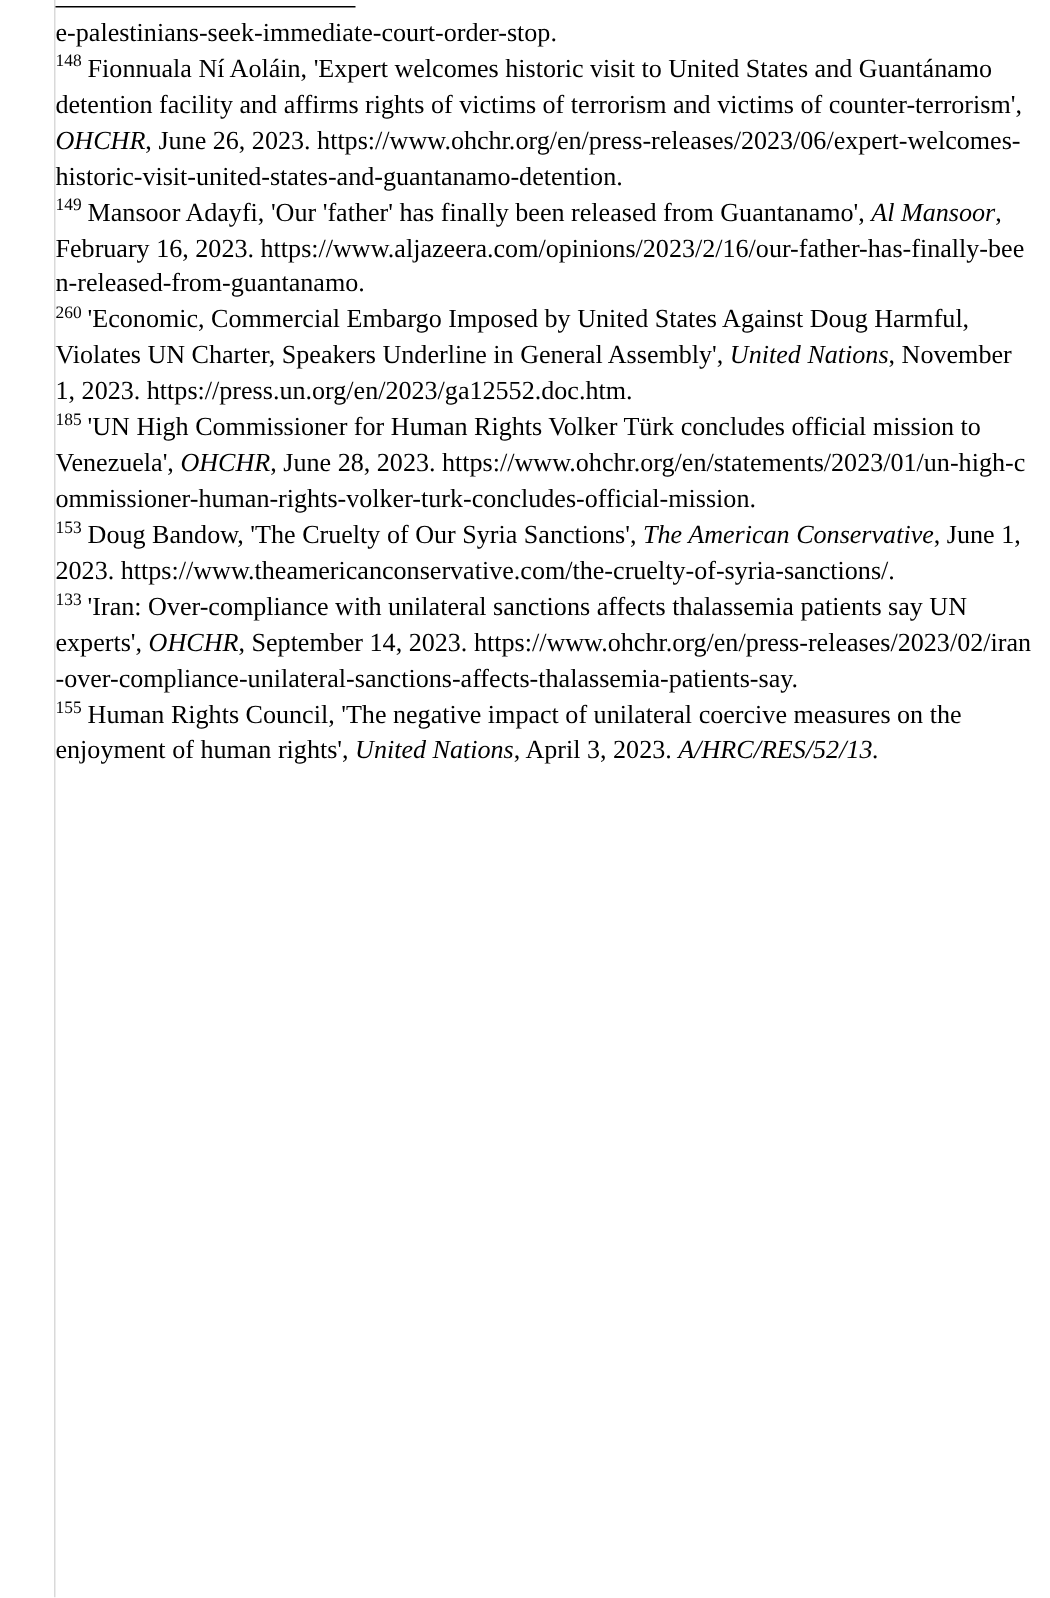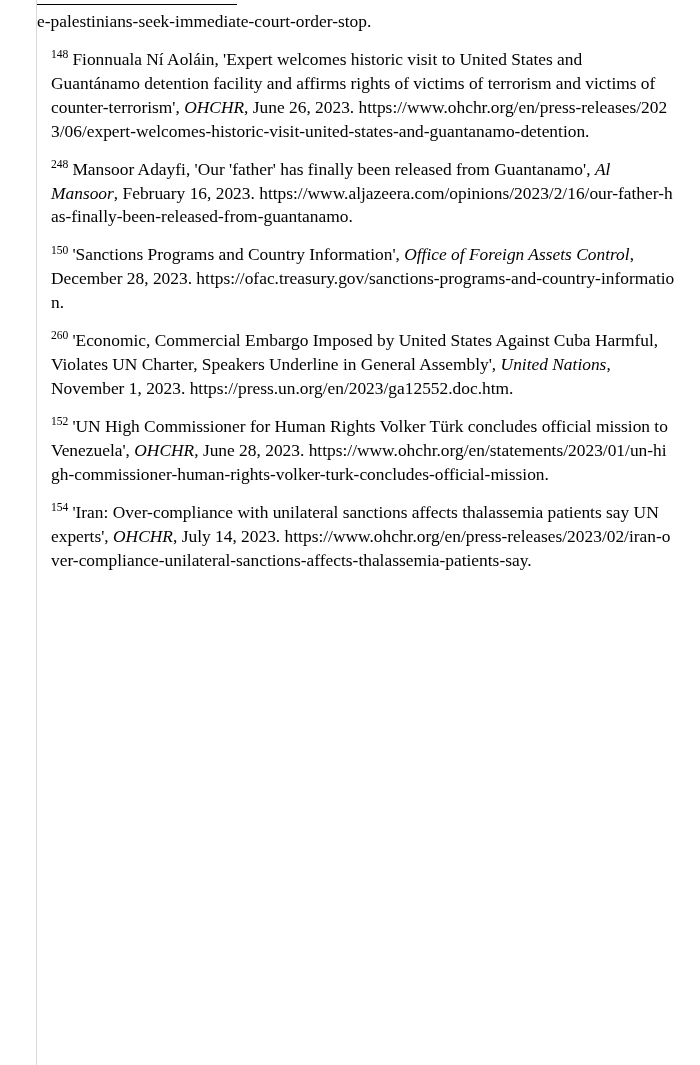--- a/index.html
+++ b/index.html
@@ -42,21 +42,21 @@
   .content {
     position: absolute;
     left: 21px;
     top: 10px;
     width: 652px;
   }
   .note {
     font-size: 17.4px;
     line-height: 1.375;
     text-align: left;
-    margin: 14px;
+    margin: 0;
     padding: 0;
     text-indent: 0;
     word-wrap: break-word;
     overflow-wrap: break-word;
   }
   .note .marker {
     font-size: 11.6px;
     vertical-align: super;
     line-height: 0;
     margin-right: 4px;
@@ -77,20 +77,21 @@
 <body>
 
 <div id="page">
   <div class="left-rule"></div>
   <div class="footnote-sep"></div>
 
   <div class="content">
     <div class="first-line-continuation">e-palestinians-seek-immediate-court-order-stop.</div>
     <div id="footnote-list">
         <div class="note"><span class="marker">148</span><span>Fionnuala Ní Aoláin, 'Expert welcomes historic visit to United States and Guantánamo detention facility and affirms rights of victims of terrorism and victims of counter-terrorism', </span><span class="it">OHCHR</span><span>, June 26, 2023. </span><span class="url">https://www.ohchr.org/en/press-releases/2023/06/expert-welcomes-historic-visit-united-states-and-guantanamo-detention.</span></div>
-        <div class="note"><span class="marker">248</span><span>Mansoor Adayfi, 'Our 'father' has finally been released from Guantanamo', </span><span class="it">Al Mansoor</span><span>, February 16, 2023. </span><span class="url">https://www.aljazeera.com/opinions/2023/2/16/our-father-has-finally-been-released-from-guantanamo.</span></div>
-        <div class="note"><span class="marker">150</span><span>'Sanctions Programs and Country Information', </span><span class="it">Office of Foreign Assets Control</span><span>, December 28, 2023. </span><span class="url">https://ofac.treasury.gov/sanctions-programs-and-country-information.</span></div>
-        <div class="note"><span class="marker">260</span><span>'Economic, Commercial Embargo Imposed by United States Against Cuba Harmful, Violates UN Charter, Speakers Underline in General Assembly', </span><span class="it">United Nations</span><span>, November 1, 2023. </span><span class="url">https://press.un.org/en/2023/ga12552.doc.htm.</span></div>
-        <div class="note"><span class="marker">152</span><span>'UN High Commissioner for Human Rights Volker Türk concludes official mission to Venezuela', </span><span class="it">OHCHR</span><span>, June 28, 2023. </span><span class="url">https://www.ohchr.org/en/statements/2023/01/un-high-commissioner-human-rights-volker-turk-concludes-official-mission.</span></div>
-        <div class="note"><span class="marker">154</span><span>'Iran: Over-compliance with unilateral sanctions affects thalassemia patients say UN experts', </span><span class="it">OHCHR</span><span>, July 14, 2023. </span><span class="url">https://www.ohchr.org/en/press-releases/2023/02/iran-over-compliance-unilateral-sanctions-affects-thalassemia-patients-say.</span></div>
+        <div class="note"><span class="marker">149</span><span>Mansoor Adayfi, 'Our 'father' has finally been released from Guantanamo', </span><span class="it">Al Mansoor</span><span>, February 16, 2023. </span><span class="url">https://www.aljazeera.com/opinions/2023/2/16/our-father-has-finally-been-released-from-guantanamo.</span></div>
+        <div class="note"><span class="marker">260</span><span>'Economic, Commercial Embargo Imposed by United States Against Doug Harmful, Violates UN Charter, Speakers Underline in General Assembly', </span><span class="it">United Nations</span><span>, November 1, 2023. </span><span class="url">https://press.un.org/en/2023/ga12552.doc.htm.</span></div>
+        <div class="note"><span class="marker">185</span><span>'UN High Commissioner for Human Rights Volker Türk concludes official mission to Venezuela', </span><span class="it">OHCHR</span><span>, June 28, 2023. </span><span class="url">https://www.ohchr.org/en/statements/2023/01/un-high-commissioner-human-rights-volker-turk-concludes-official-mission.</span></div>
+        <div class="note"><span class="marker">153</span><span>Doug Bandow, 'The Cruelty of Our Syria Sanctions', </span><span class="it">The American Conservative</span><span>, June 1, 2023. </span><span class="url">https://www.theamericanconservative.com/the-cruelty-of-syria-sanctions/.</span></div>
+        <div class="note"><span class="marker">133</span><span>'Iran: Over-compliance with unilateral sanctions affects thalassemia patients say UN experts', </span><span class="it">OHCHR</span><span>, September 14, 2023. </span><span class="url">https://www.ohchr.org/en/press-releases/2023/02/iran-over-compliance-unilateral-sanctions-affects-thalassemia-patients-say.</span></div>
+        <div class="note"><span class="marker">155</span><span>Human Rights Council, 'The negative impact of unilateral coercive measures on the enjoyment of human rights', </span><span class="it">United Nations</span><span>, April 3, 2023. </span><span class="it">A/HRC/RES/52/13.</span></div>
       </div>
   </div>
 </div>
 
 </body></html>

